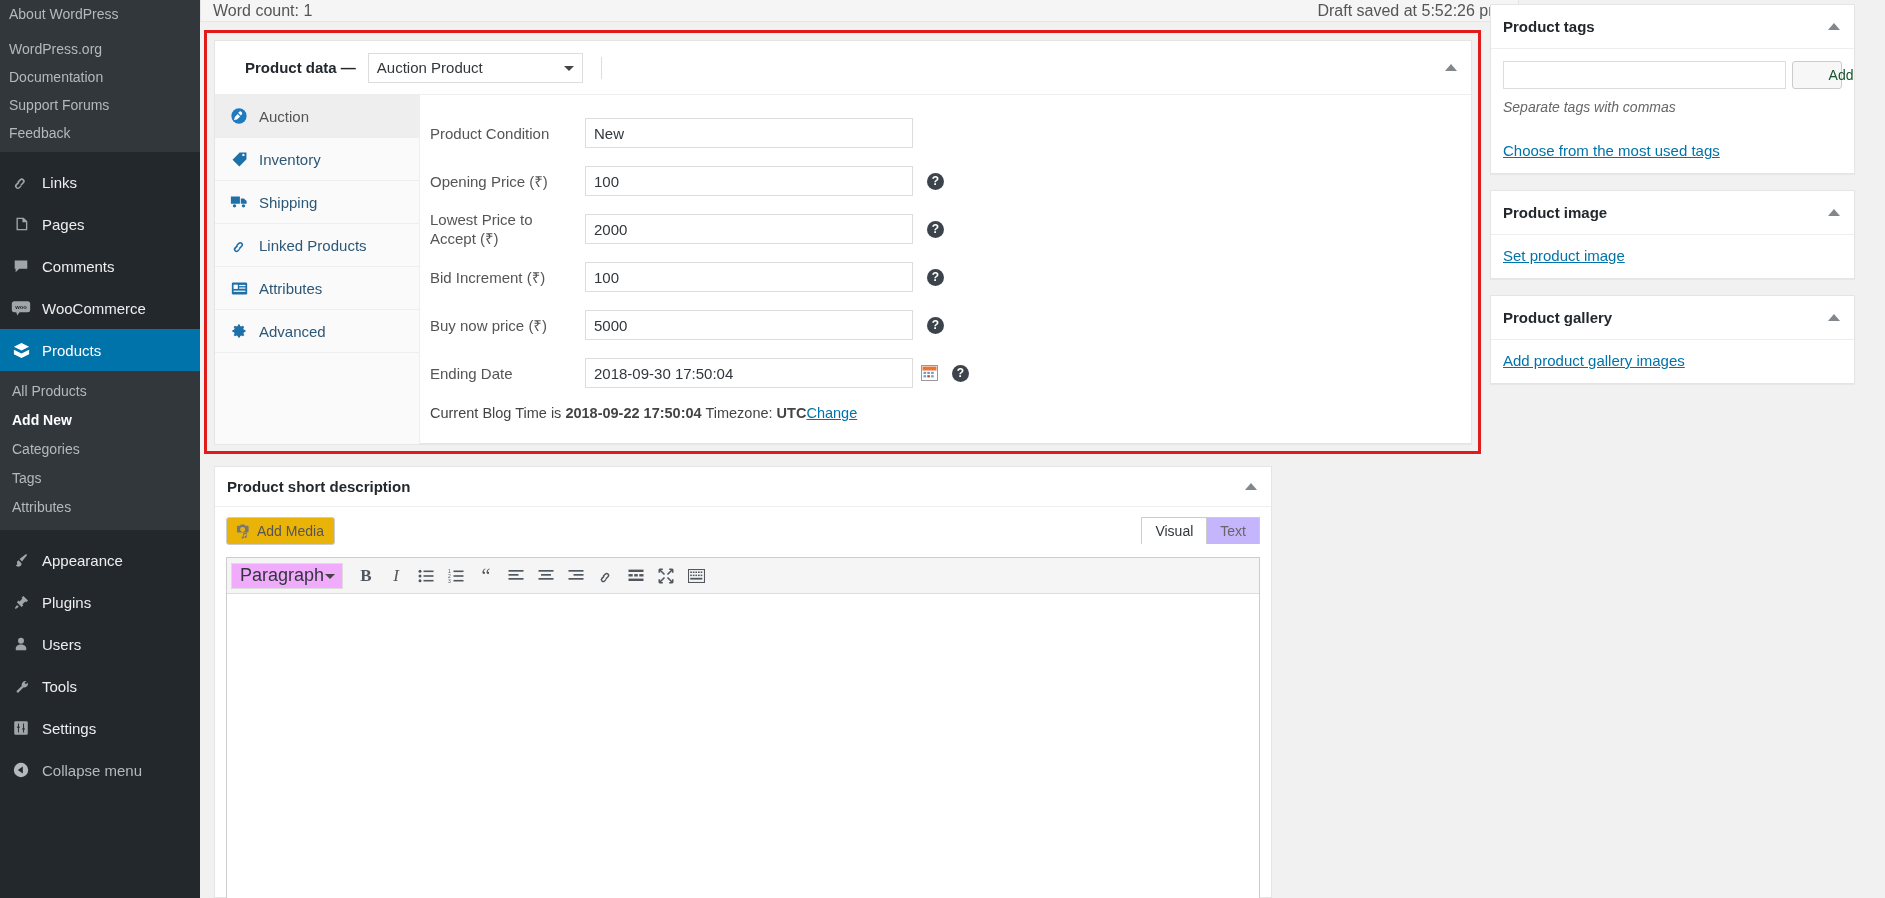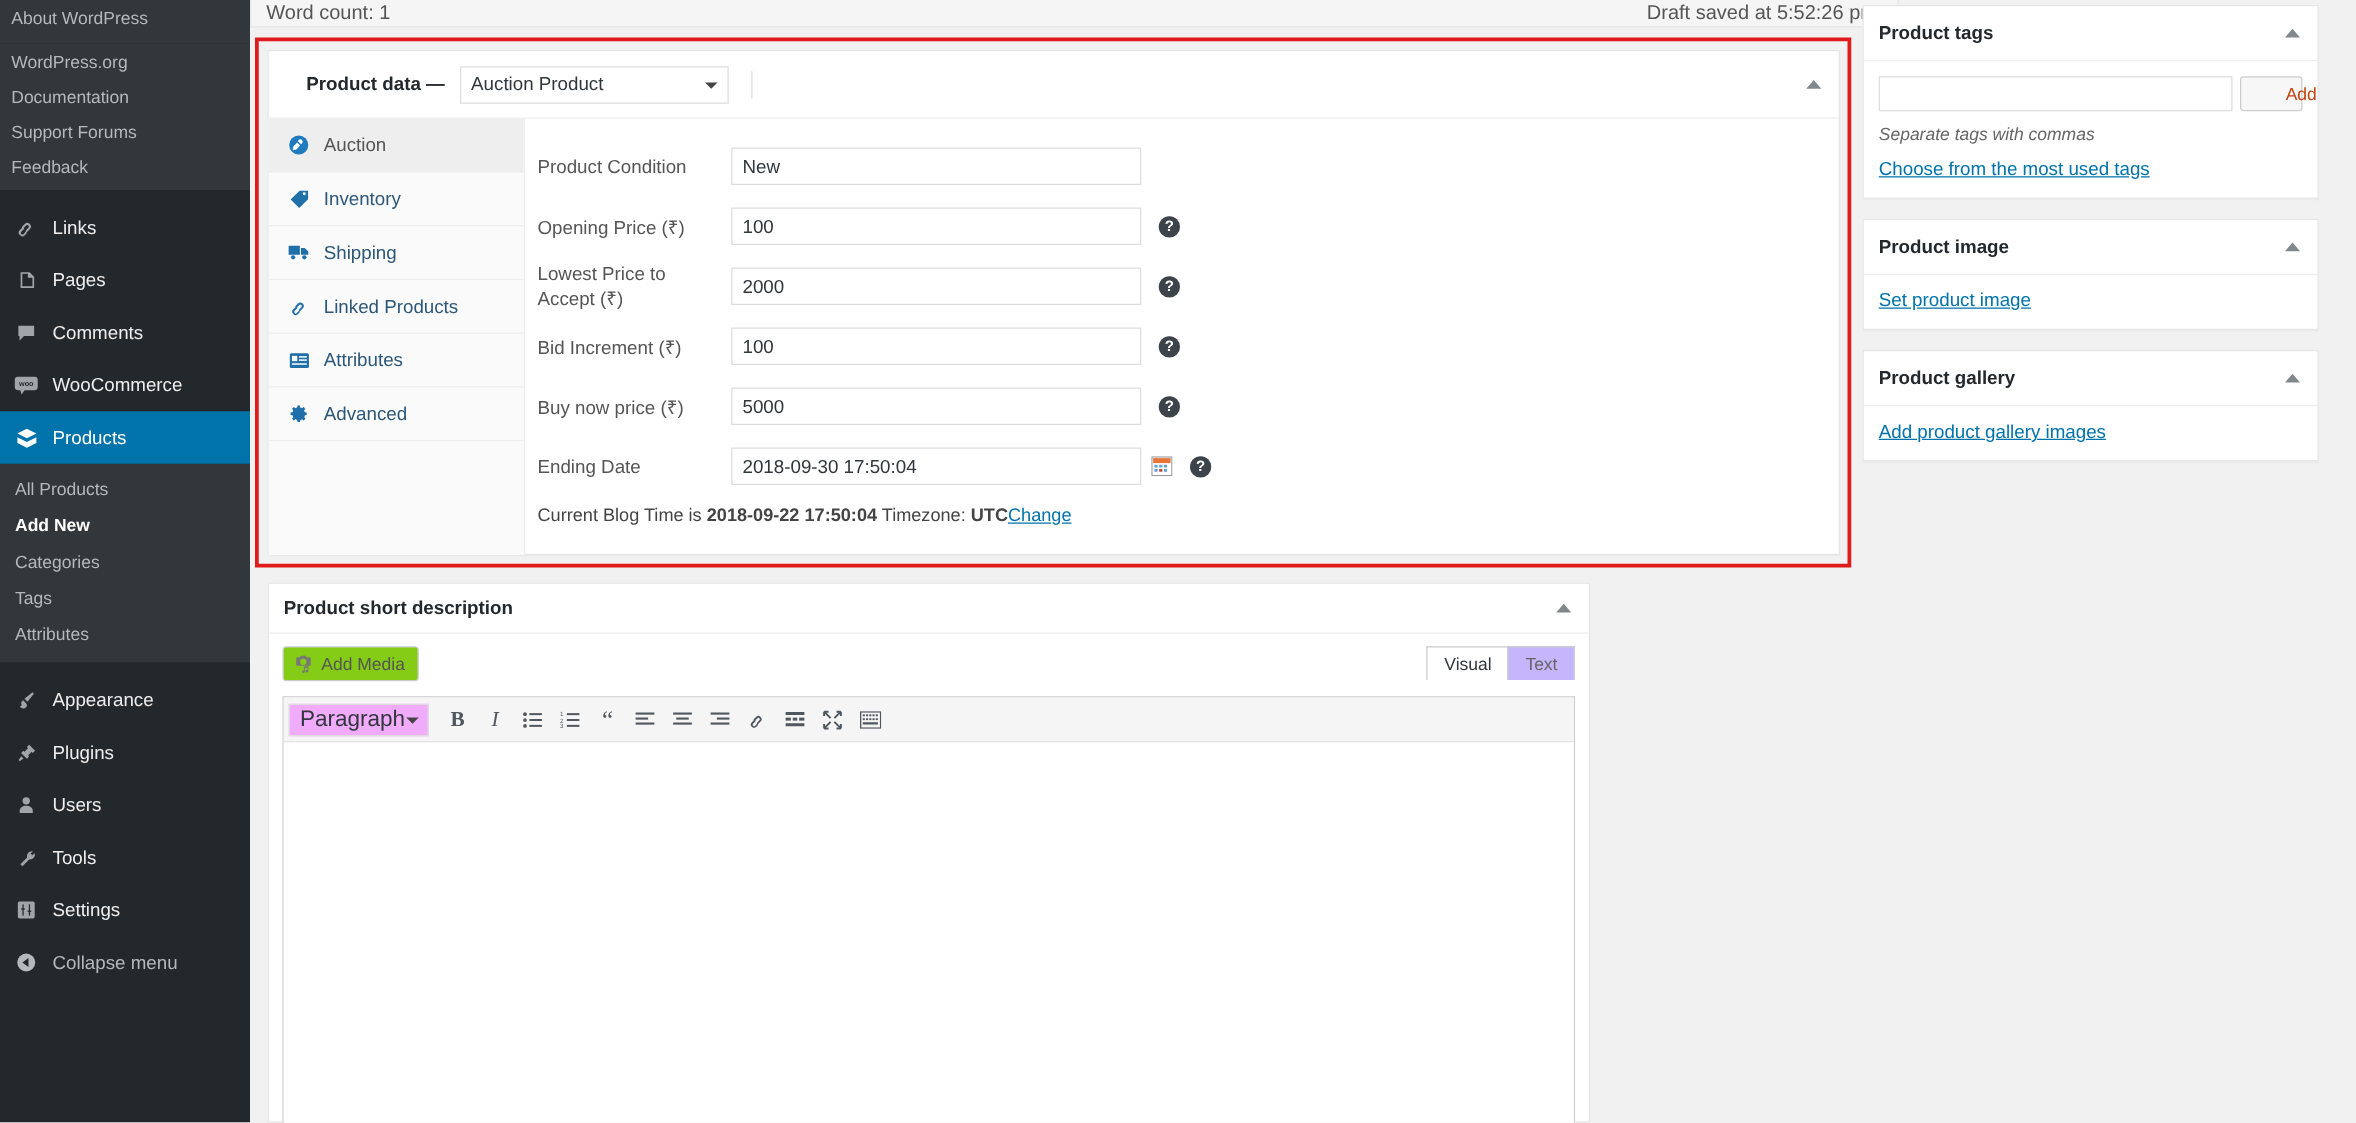--- a/index.html
+++ b/index.html
@@ -251,21 +251,21 @@
   #shortdesc {
     position: absolute; left: 14px; top: 466px;
     width: 1058px; height: 432px;
   }
   #sd-header { height: 40px; }
   #sd-body { padding: 10px 11px 0 11px; position: relative; }
   .addmedia {
     display: inline-flex; align-items: center;
     height: 28px;
     border: 1px solid #ccc;
-    background: #84cc16;
+    background: #eab308;
     border-radius: 3px;
     padding: 0 10px 0 8px;
     font-size: 14px; color: #555;
     cursor: pointer;
   }
   .addmedia .am-camera { margin-right: 6px; display:flex; }
 
   .editor-tabs {
     position: absolute; right: 11px; top: 10px;
     display: flex; align-items: flex-end;
@@ -339,35 +339,35 @@
   .tag-input {
     flex: 1; height: 28px;
     border: 1px solid #ddd; background: #fff;
   }
   .tag-add-btn {
     width: 48px; height: 28px;
     margin-left: 6px;
     border: 1px solid #ccc;
     background: #f7f7f7;
     border-radius: 3px;
-    font-size: 14px; color: #c2410c;
+    font-size: 14px; color: #14532d;
     display: flex; align-items: center; justify-content: center;
     cursor: pointer;
     padding-left: 48px;
   }
   .tag-hint {
     margin-top: 10px;
     font-size: 14px; color: #666; font-style: italic;
   }
   .side-link {
     color: #0073aa; text-decoration: underline;
     font-size: 15px; cursor: pointer;
     display: inline-block;
   }
-  .tag-link-wrap { margin-top: 12px; }
+  .tag-link-wrap { margin-top: 27px; }
 </style>
 </head>
 <body>
 
 <div id="root">
 
   <div id="adminmenu">
 
     <div class="am-top">
       <div class="am-top-item first">

